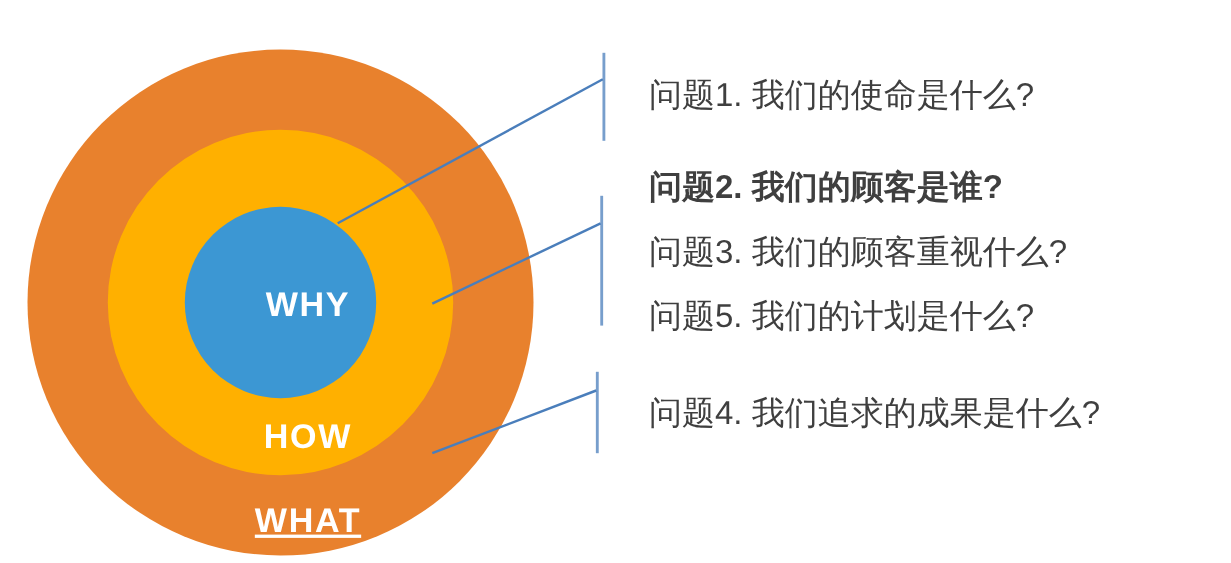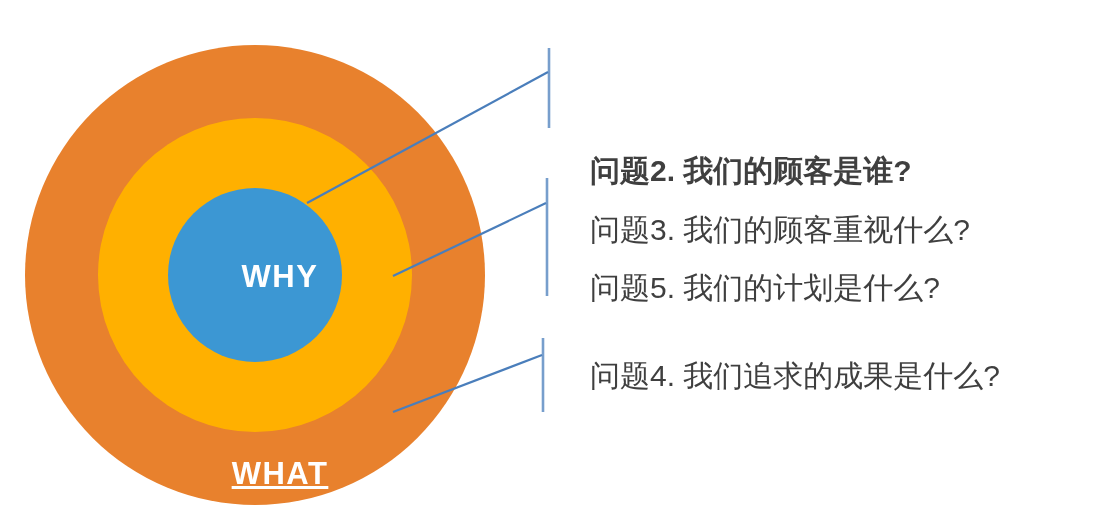--- a/index.html
+++ b/index.html
@@ -103,37 +103,39 @@
 
 <div id="canvas">
 
   <div id="golden-circle">
 
     <div class="ring" id="ring-what"></div>
     <div class="ring" id="ring-how"></div>
     <div class="ring" id="ring-why"></div>
 
     <div class="ring-label" id="label-why">WHY</div>
+    <div class="ring-label" id="label-how">HOW</div>
     <div class="ring-label" id="label-what">WHAT</div>
   </div>
 
   <svg id="connectors" viewBox="0 0 1119 512">
     <g stroke="#4A7EBB" stroke-width="2.2" fill="none" stroke-linecap="butt">
 
       <line x1="307" y1="203" x2="548" y2="72"></line>
       <line x1="549" y1="48" x2="549" y2="128" stroke-width="2.6" stroke-opacity="0.75"></line>
 
       <line x1="393" y1="276" x2="546" y2="203"></line>
       <line x1="547" y1="178" x2="547" y2="296" stroke-width="2.6" stroke-opacity="0.75"></line>
 
       <line x1="393" y1="412" x2="542" y2="355"></line>
       <line x1="543" y1="338" x2="543" y2="412" stroke-width="2.6" stroke-opacity="0.75"></line>
     </g>
   </svg>
 
   <div id="question-list">
+    <div class="question-line" id="q-line-0">问题1. 我们的使命是什么?</div>
     <div class="question-line" id="q-line-1">问题2. 我们的顾客是谁?</div>
     <div class="question-line" id="q-line-2">问题3. 我们的顾客重视什么?</div>
     <div class="question-line" id="q-line-3">问题5. 我们的计划是什么?</div>
     <div class="question-line" id="q-line-4">问题4. 我们追求的成果是什么?</div>
   </div>
 
 </div>
 
 </body></html>

